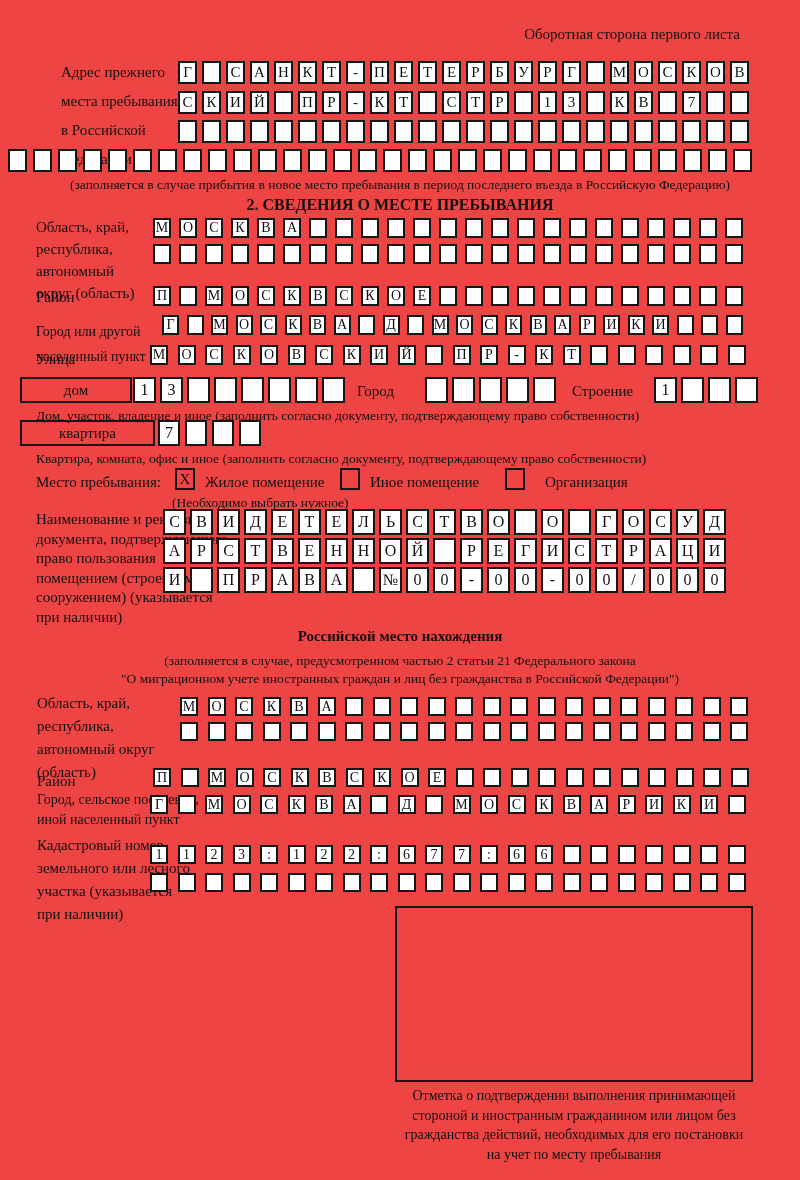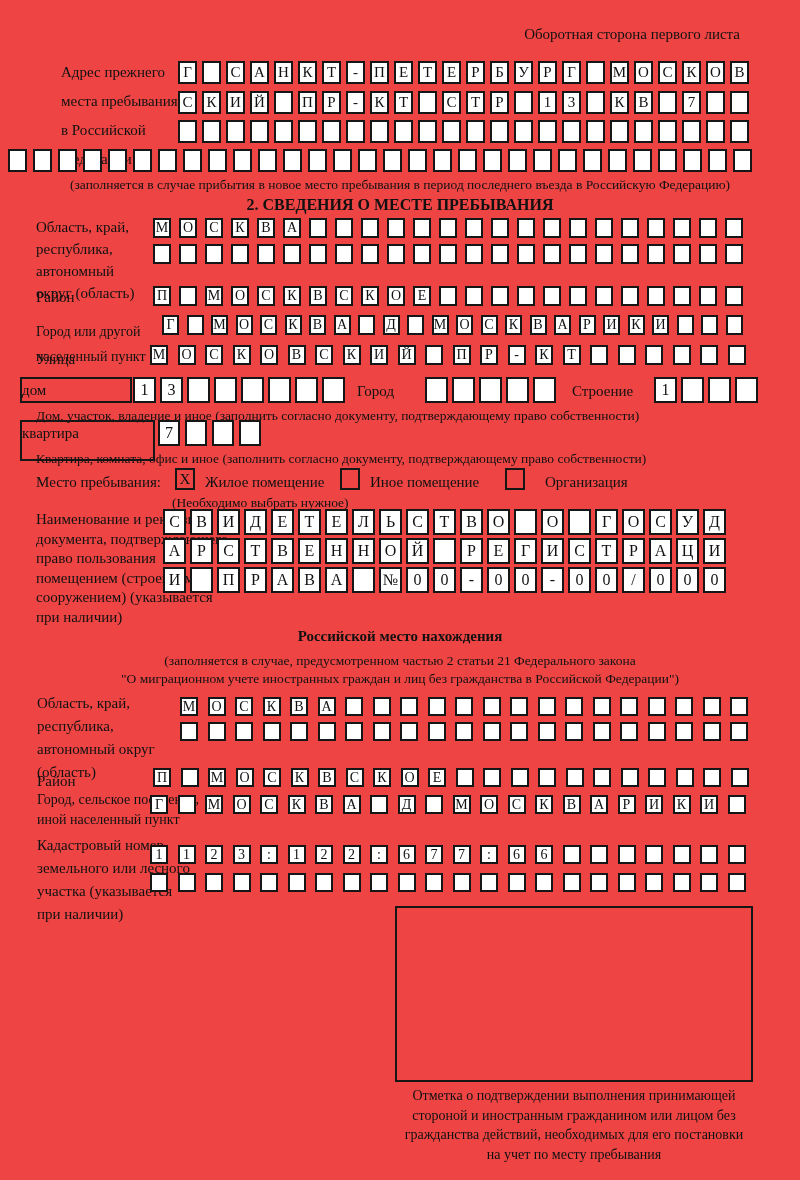--- a/index.html
+++ b/index.html
@@ -14,21 +14,21 @@
             text-align:center;font-family:"Liberation Serif",serif;overflow:hidden;}
   .rt{gap:5px;}  .rt span{width:19px;height:23px;line-height:19px;font-size:15px;}
   .rf{gap:6px;}  .rf span{width:19px;height:23px;line-height:19px;font-size:15px;}
   .rm{gap:8px;}  .rm span{width:18px;height:20px;line-height:16px;font-size:14px;}
   .rg{gap:7.5px;}.rg span{width:17px;height:20px;line-height:16px;font-size:14px;}
   .ru{gap:9.5px;}.ru span{width:18px;height:20px;line-height:16px;font-size:14px;}
   .rd{gap:4px;}  .rd span{width:23px;height:26px;line-height:22px;font-size:16px;}
   .rk{gap:5px;}  .rk span{width:22px;height:26px;line-height:22px;font-size:16px;}
   .rs{gap:9.5px;}.rs span{width:18px;height:19px;line-height:15px;font-size:14px;}
   .widebox{position:absolute;box-sizing:border-box;border:2px solid #161616;
-           font-size:15px;}
+           text-align:center;font-size:15px;}
   .chk{position:absolute;box-sizing:border-box;width:20px;height:22px;border:2px solid #161616;
        text-align:center;font-size:15px;line-height:18px;}
   .stampbox{position:absolute;left:395px;top:906px;width:358px;height:176px;
             box-sizing:border-box;border:2px solid #161616;}
   .caption{position:absolute;left:386px;top:1086px;width:376px;text-align:center;
            font-size:14px;line-height:19.5px;white-space:pre-line;}
   .title{position:absolute;top:26px;right:60px;font-size:15px;}
   .hdr2{position:absolute;top:196px;font-size:16px;}
   .hdr3{position:absolute;top:628px;font-size:15px;}
 </style>
@@ -315,21 +315,21 @@
     </div>
   <div class="lbl" style="left:572px;top:380px;">Строение</div>
   <div class="row rd" style="left:654px;top:377px;">
       <span>1</span>
       <span></span>
       <span></span>
       <span></span>
     </div>
   <div class="lbl small" style="left:36px;top:407px;text-align:right;">Дом, участок, владение и иное (заполнить согласно документу, подтверждающему право собственности)</div>
 
-  <div class="widebox" style="left:20px;top:420px;width:135px;height:41px;line-height:22px;">квартира</div>
+  <div class="widebox" style="left:20px;top:420px;width:135px;height:26px;line-height:22px;">квартира</div>
   <div class="row rk" style="left:158px;top:420px;">
       <span>7</span>
       <span></span>
       <span></span>
       <span></span>
     </div>
   <div class="lbl small" style="left:36px;top:450px;text-align:center;">Квартира, комната, офис и иное (заполнить согласно документу, подтверждающему право собственности)</div>
 
   <div class="lbl" style="left:36px;top:471px;">Место пребывания:</div>
   <div class="chk" style="left:175px;top:468px;">X</div>

